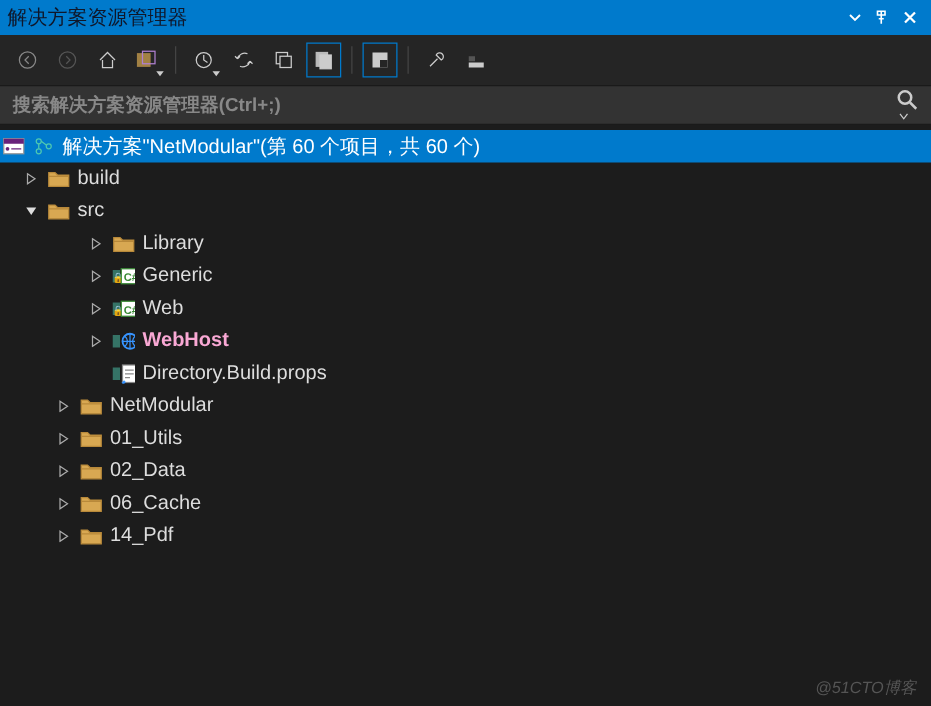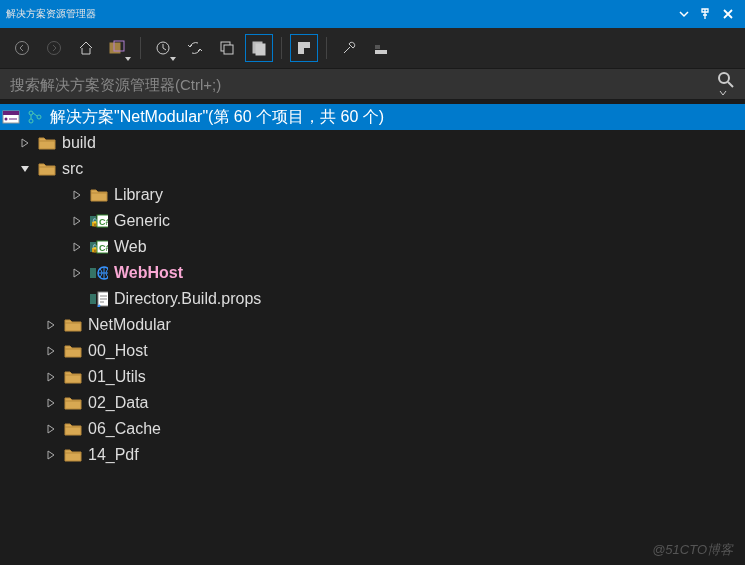--- a/index.html
+++ b/index.html
@@ -1,26 +1,26 @@
 <!DOCTYPE html>
 <html><head>
 <meta charset="utf-8">
 <style>
   * { box-sizing: border-box; margin: 0; padding: 0; font-family: "Segoe UI", "Microsoft YaHei", sans-serif; }
   body { width: 745px; height: 565px; background: #1c1c1c; overflow: hidden; position: relative; }
-  .title-bar { height: 28px; background: #007acc; color: #e5e5e5; display: flex; align-items: center; padding: 0 6px; font-size: 10px; }
+  .title-bar { height: 28px; background: #007acc; color: #0f172a; display: flex; align-items: center; padding: 0 6px; font-size: 16px; }
   .title-bar .title { flex: 1; }
   .title-bar .btn { width: 22px; height: 22px; display: flex; align-items: center; justify-content: center; cursor: pointer; }
   .toolbar { height: 40px; background: #252525; display: flex; align-items: center; padding: 0 8px; gap: 4px; }
   .tb-btn { width: 28px; height: 28px; display: flex; align-items: center; justify-content: center; cursor: pointer; position: relative; }
   .tb-btn.boxed { border: 1px solid #007acc; }
   .tb-sep { width: 1px; height: 22px; background: #444; margin: 0 4px; }
   .drop-caret { position: absolute; right: 1px; bottom: 1px; width: 0; height: 0; border-left: 3px solid transparent; border-right: 3px solid transparent; border-top: 4px solid #ccc; }
   .search-bar { height: 32px; background: #333; display: flex; align-items: center; padding: 0 10px; border-top: 1px solid #1a1a1a; border-bottom: 1px solid #1a1a1a; }
-  .search-bar input { flex: 1; background: transparent; border: none; outline: none; color: #d946ef; font-size: 15px; }
+  .search-bar input { flex: 1; background: transparent; border: none; outline: none; color: #d946ef; font-size: 15px; font-weight: bold; }
   .search-bar input::placeholder { color: #888; }
   .tree { padding: 4px 0; font-size: 16px; color: #ddd; user-select: none; }
   .row { height: 26px; display: flex; align-items: center; cursor: pointer; }
   .row.selected { background: #007acc; color: #fff; }
   .caret { width: 14px; height: 14px; display: flex; align-items: center; justify-content: center; flex-shrink: 0; }
   .caret.none { visibility: hidden; }
   .spacer { flex-shrink: 0; }
   .ico { width: 18px; height: 18px; margin-right: 6px; display: flex; align-items: center; justify-content: center; flex-shrink: 0; }
   .label { white-space: nowrap; }
   .label.bold { font-weight: bold; color: #f9a8d4; }
@@ -292,36 +292,20 @@
             <path d="M2 1 L8 5 L2 9 Z" fill="none" stroke="#aaa"></path>
           </svg>
         </span>
         <span class="spacer" style="width:6px"></span>
         <span class="ico">
           <svg width="18" height="16">
             <path d="M1 3 L6 3 L8 5 L17 5 L17 14 L1 14 Z" fill="#d8a852" stroke="#b8893a"></path>
             <path d="M1 6 L17 6" stroke="#b8893a"></path>
           </svg>
         </span>
-        <span class="label">00_Host</span>
-      </div>
-      <div class="row">
-        <span class="spacer" style="width:44px"></span>
-        <span class="caret ">
-          <svg width="10" height="10">
-            <path d="M2 1 L8 5 L2 9 Z" fill="none" stroke="#aaa"></path>
-          </svg>
-        </span>
-        <span class="spacer" style="width:6px"></span>
-        <span class="ico">
-          <svg width="18" height="16">
-            <path d="M1 3 L6 3 L8 5 L17 5 L17 14 L1 14 Z" fill="#d8a852" stroke="#b8893a"></path>
-            <path d="M1 6 L17 6" stroke="#b8893a"></path>
-          </svg>
-        </span>
         <span class="label">01_Utils</span>
       </div>
       <div class="row">
         <span class="spacer" style="width:44px"></span>
         <span class="caret ">
           <svg width="10" height="10">
             <path d="M2 1 L8 5 L2 9 Z" fill="none" stroke="#aaa"></path>
           </svg>
         </span>
         <span class="spacer" style="width:6px"></span>

